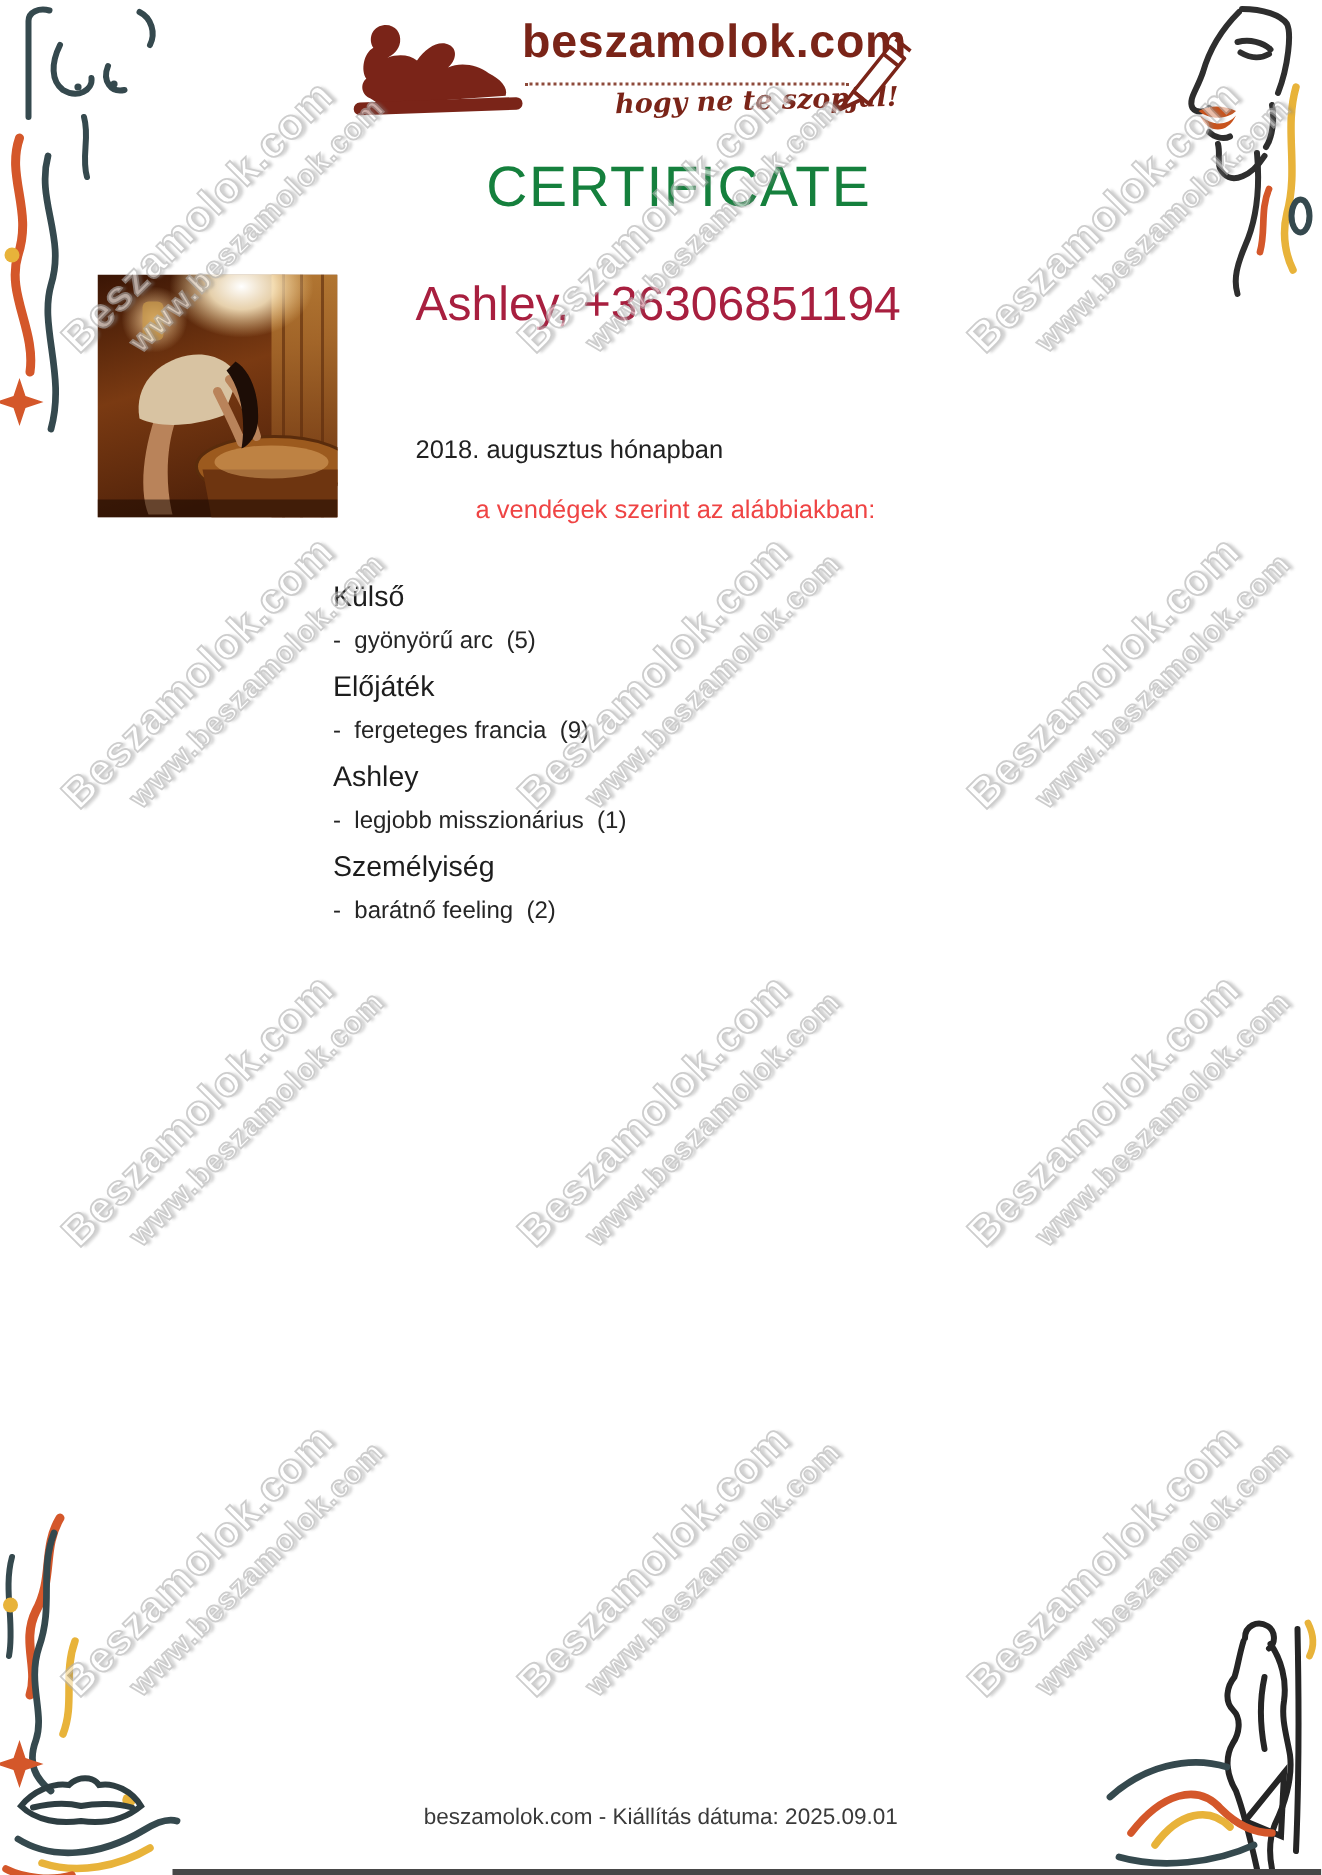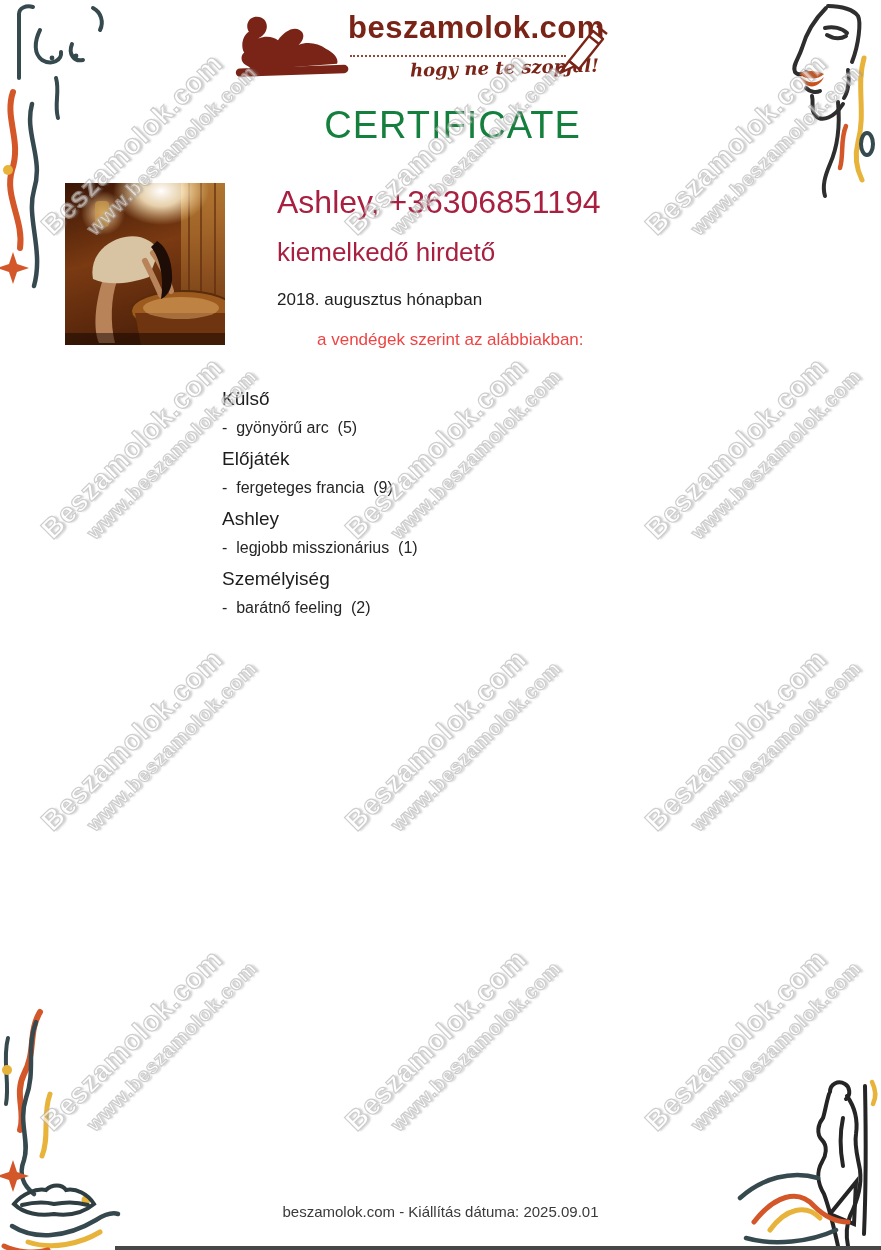--- a/index.html
+++ b/index.html
@@ -190,21 +190,20 @@
     <ellipse cx="116" cy="125" rx="38" ry="11" fill="#e8b371" opacity="0.45"></ellipse>
     <path d="M38,96 C30,120 28,146 34,160 L50,160 C45,140 46,114 52,98 Z" fill="#b9835a"></path>
     <path d="M28,96 C24,74 40,58 60,54 C76,51 88,58 94,68 L84,94 C62,102 40,102 28,96 Z" fill="#d8c3a2"></path>
     <path d="M88,70 C96,80 102,94 106,108" stroke="#b9835a" stroke-width="6" stroke-linecap="round" fill="none"></path>
     <path d="M80,78 C86,90 92,102 96,112" stroke="#b9835a" stroke-width="6" stroke-linecap="round" fill="none"></path>
     <path d="M92,58 C102,64 108,80 107,98 C106,108 101,114 96,116 C99,98 96,76 86,64 Z" fill="#1d0d06"></path>
     <rect y="150" width="160" height="12" fill="#140500" opacity="0.5"></rect>
   </svg>
 
   <div class="advertiser">Ashley, +36306851194</div>
-  <div class="award">kiemelkedő hirdető</div>
   <div class="period">2018. augusztus hónapban</div>
   <div class="intro">a vendégek szerint az alábbiakban:</div>
 
   <div class="sections">
     <div class="sec-title">Külső</div>
     <div class="sec-item">-  gyönyörű arc  (5)</div>
     <div class="sec-title">Előjáték</div>
     <div class="sec-item">-  fergeteges francia  (9)</div>
     <div class="sec-title">Ashley</div>
     <div class="sec-item">-  legjobb misszionárius  (1)</div>

